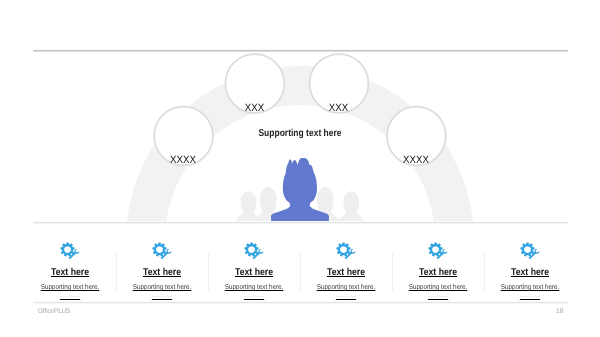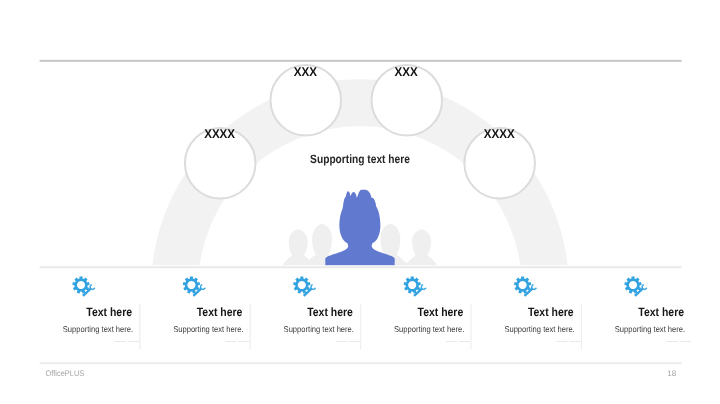--- a/index.html
+++ b/index.html
@@ -13,29 +13,29 @@
   #top-rule{left:33px;top:49px;width:535px;height:3px;
            background:linear-gradient(to bottom,#fff 0%,#f7f7f7 20%,#c4c4c4 45%,#c9c9c9 72%,#fdfdfd 100%);}
   #mid-rule{left:33px;top:221px;width:535px;height:3px;
            background:linear-gradient(to bottom,#fff 0%,#fafafa 25%,#e0e0e0 52%,#f2f2f2 80%,#fff 100%);}
   #bot-rule{left:33px;top:301px;width:535px;height:3px;
            background:linear-gradient(to bottom,#fff 0%,#fbfbfb 25%,#e4e4e4 52%,#f4f4f4 80%,#fff 100%);}
 
   .stage{position:absolute;left:0;top:0;width:600px;height:337px;}
 
   .circ{position:absolute;width:60px;height:60px;border-radius:50%;
-        display:flex;align-items:flex-start;justify-content:center;
-        font-weight:bold;font-size:10.5px;color:#111;}
+        display:flex;align-items:flex-end;justify-content:center;
+        font-weight:normal;font-size:10.5px;color:#111;}
   .circ span{display:inline-block;transform:scaleX(.92);}
 
   .suptext{position:absolute;left:0;width:600px;top:128px;text-align:center;
            font-weight:bold;font-size:10px;color:#262626;transform:scaleX(.85);}
 
   .cols{position:absolute;left:24px;top:222px;width:552px;height:80px;}
-  .col{position:absolute;top:0;width:92px;text-align:right;}
+  .col{position:absolute;top:12px;width:92px;text-align:center;text-decoration:underline;}
   .col .icon{height:19px;margin-top:8px;display:flex;align-items:center;justify-content:center;}
   .col .ttl{font-weight:bold;font-size:10px;color:#161616;margin-top:6px;line-height:11px;
             transform:scaleX(.87);}
   .col .sub{font-size:7.1px;color:#3a3a3a;margin-top:5px;line-height:8px;transform:scaleX(.89);}
   .col .tiny{font-size:4.4px;color:#c6c6c6;margin-top:3px;line-height:6px;letter-spacing:.3px;}
 
   .vdiv{position:absolute;width:1px;background:#eee;top:253px;height:38px;}
 
   .foot{position:absolute;font-size:6.8px;color:#a5a5a5;}
   #footer-brand{transform:scaleX(.91);transform-origin:left center;}

